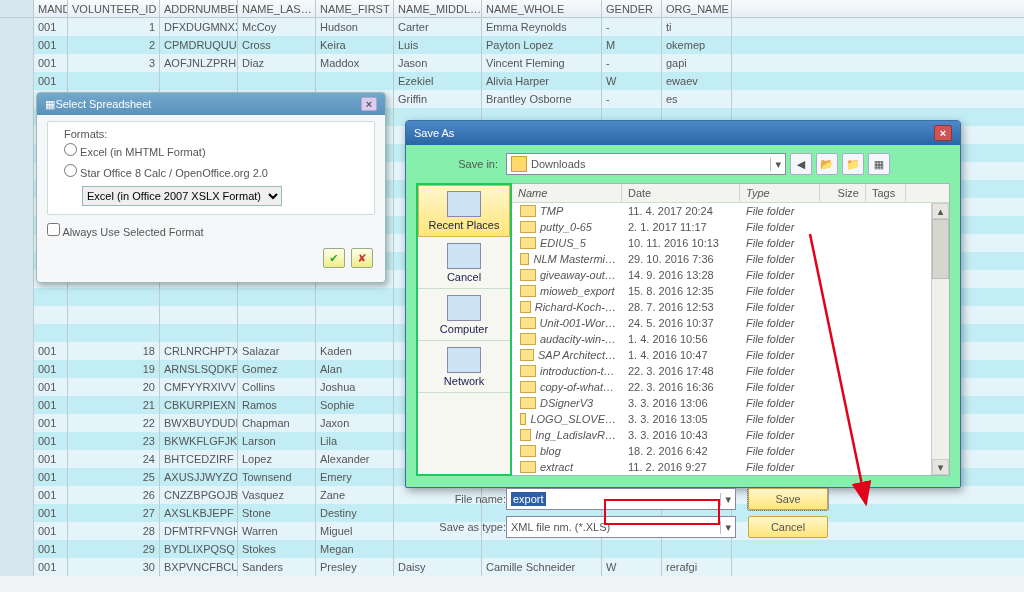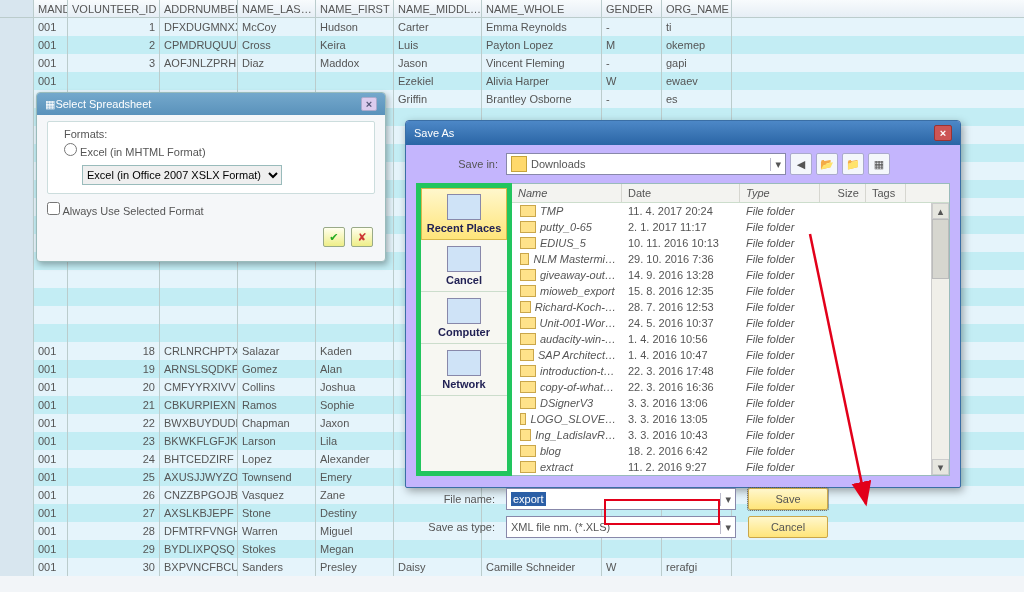--- a/index.html
+++ b/index.html
@@ -25,52 +25,52 @@
 .ss-body{padding:6px 10px 8px;}
 .fmt-box{border:1px solid #cdd;background:#fff;padding:6px 16px;border-radius:2px;}
 .fmt-box label{display:block;padding:3px 0;}
 .fmt-box select{margin:4px 0 2px 18px;width:200px;height:20px;border:1px solid #9bb;}
 .chk{margin:8px 0 4px;}
 .ss-btns{text-align:right;padding:6px 2px;}
 .ib{display:inline-block;width:22px;height:20px;border:1px solid #9a8;border-radius:2px;text-align:center;line-height:18px;background:linear-gradient(#ffe,#ee8);margin-left:3px;}
 .ib.red{color:#c33;}
 .ib.green{color:#2a2;}
 
-.save{position:absolute;left:405px;top:120px;width:556px;height:368px;background:#c4b5fd;border:1px solid #3a6ea5;border-radius:4px 4px 2px 2px;box-shadow:2px 3px 8px rgba(0,0,0,.35);}
+.save{position:absolute;left:405px;top:120px;width:556px;height:368px;background:#86efac;border:1px solid #3a6ea5;border-radius:4px 4px 2px 2px;box-shadow:2px 3px 8px rgba(0,0,0,.35);}
 .s-title{background:linear-gradient(#4d88c7,#2a65a5);color:#fff;padding:4px 8px;display:flex;align-items:center;border-radius:3px 3px 0 0;}
 .s-title .x{margin-left:auto;width:18px;height:16px;background:#c55;border:1px solid #933;text-align:center;line-height:14px;border-radius:2px;font-weight:bold;}
 .s-top{display:flex;align-items:center;padding:8px 10px;}
 .s-top .lbl{width:90px;text-align:right;padding-right:8px;}
 .s-top .combo{width:280px;height:22px;border:1px solid #88a;background:#fff;display:flex;align-items:center;padding:0 4px;}
 .s-top .combo .ico{width:16px;height:16px;background:#ffd96b;border:1px solid #c6a33a;margin-right:4px;}
 .s-top .combo .dd{margin-left:auto;border-left:1px solid #bbc;padding-left:4px;}
 .s-top .tbtn{width:22px;height:22px;border:1px solid #aac;background:#f4f7fb;margin-left:4px;border-radius:2px;display:flex;align-items:center;justify-content:center;}
 
 .s-mid{display:flex;padding:0 10px;}
-.places{width:96px;background:#f7f7f2;border:5px solid #22c55e;font-weight:bold;}
+.places{width:96px;background:#f7f7f2;border:2px solid #22c55e;}
 .pl{height:52px;display:flex;flex-direction:column;align-items:center;justify-content:center;border-bottom:1px solid #cdc;font-size:10px;color:#225;}
 .pl.sel{background:linear-gradient(#fff7cc,#ffe57a);border:1px solid #d8b84a;}
 .pl .pic{width:34px;height:26px;background:#cfe3f7;border:1px solid #88a;margin-bottom:2px;}
 
 .flist{flex:1;background:#fff;border:1px solid #9bb;border-left:none;}
 .fl-head{display:flex;background:#f3f3f0;border-bottom:1px solid #cdc;}
 .fl-head>div{padding:3px 6px;border-right:1px solid #d6d6d0;}
 .fh0{width:110px;font-style:italic;}.fh1{width:118px;}.fh2{width:80px;font-style:italic;}.fh3{width:46px;text-align:right;}.fh4{width:40px;}
 .fl-body{height:272px;overflow:hidden;position:relative;}
 .fr{display:flex;height:16px;line-height:16px;}
 .fr>div{padding:0 6px;overflow:hidden;white-space:nowrap;}
 .fr .c-ico{width:16px;height:12px;background:#ffe28a;border:1px solid #caa64a;margin:2px 4px 0 2px;}
 .sbar{position:absolute;right:0;top:0;width:18px;height:100%;background:#f0efe9;border-left:1px solid #ccc;}
 .sbar .up,.sbar .dn{height:16px;background:#e6e6df;border:1px solid #ccc;text-align:center;line-height:14px;}
 .sbar .dn{position:absolute;bottom:0;width:100%;}
 .sbar .th{position:absolute;top:16px;width:100%;height:60px;background:#d6d6cf;border:1px solid #bbb;}
 
 .s-bot{padding:6px 10px;}
 .brow{display:flex;align-items:center;margin-top:6px;}
-.brow .lbl{width:90px;text-align:right;padding-right:11px;}
+.brow .lbl{width:90px;text-align:right;padding-right:0;}
 .brow .in{width:230px;height:22px;border:1px solid #88a;background:#fff;padding:2px 4px;display:flex;align-items:center;}
 .brow .in .dd{margin-left:auto;border-left:1px solid #bbc;padding-left:4px;}
 .sel-txt{background:#2b5fa6;color:#fff;padding:1px 2px;}
 .redbox{position:absolute;border:2px solid #e2001a;pointer-events:none;}
 .btn{width:80px;height:22px;border:1px solid #caa64a;background:linear-gradient(#fff7cc,#ffe57a);border-radius:2px;margin-left:12px;text-align:center;line-height:20px;}
 .btn.sel{outline:1px dotted #555;}
 
 svg.arrow{position:absolute;left:750px;top:228px;pointer-events:none;}
 </style>
 </head>
@@ -468,20 +468,21 @@
 <div class="ss-dlg">
   <div class="ss-title">
     <span>▦ </span>
     <span>Select Spreadsheet</span>
     <span class="x">×</span>
   </div>
   <div class="ss-body">
     <div class="fmt-box">
       <span>Formats:</span>
       <label><input type="radio" name="f" style=""> <span>Excel (in MHTML Format)</span></label>
+      <label><input type="radio" name="f" style=""> <span>Star Office 8 Calc / OpenOffice.org 2.0</span></label>
       <select><option>Excel (in Office 2007 XSLX Format)</option></select>
     </div>
     <div class="chk"><label><input type="checkbox" style=""> <span>Always Use Selected Format</span></label></div>
     <div class="ss-btns">
       <span class="ib green">✔</span>
       <span class="ib red">✘</span>
     </div>
   </div>
 </div>
 

